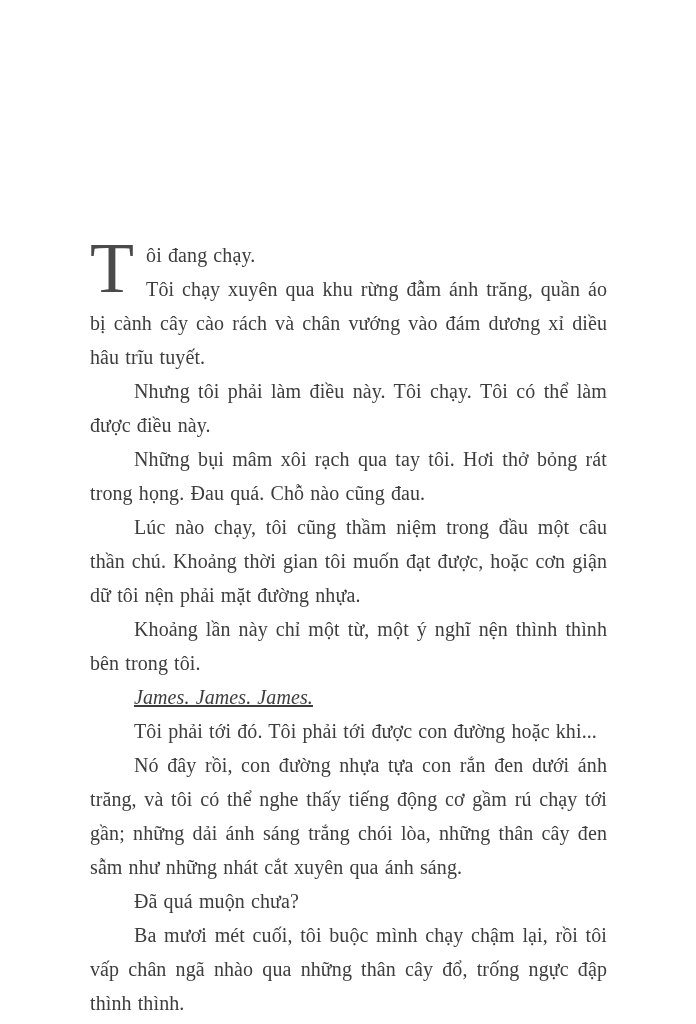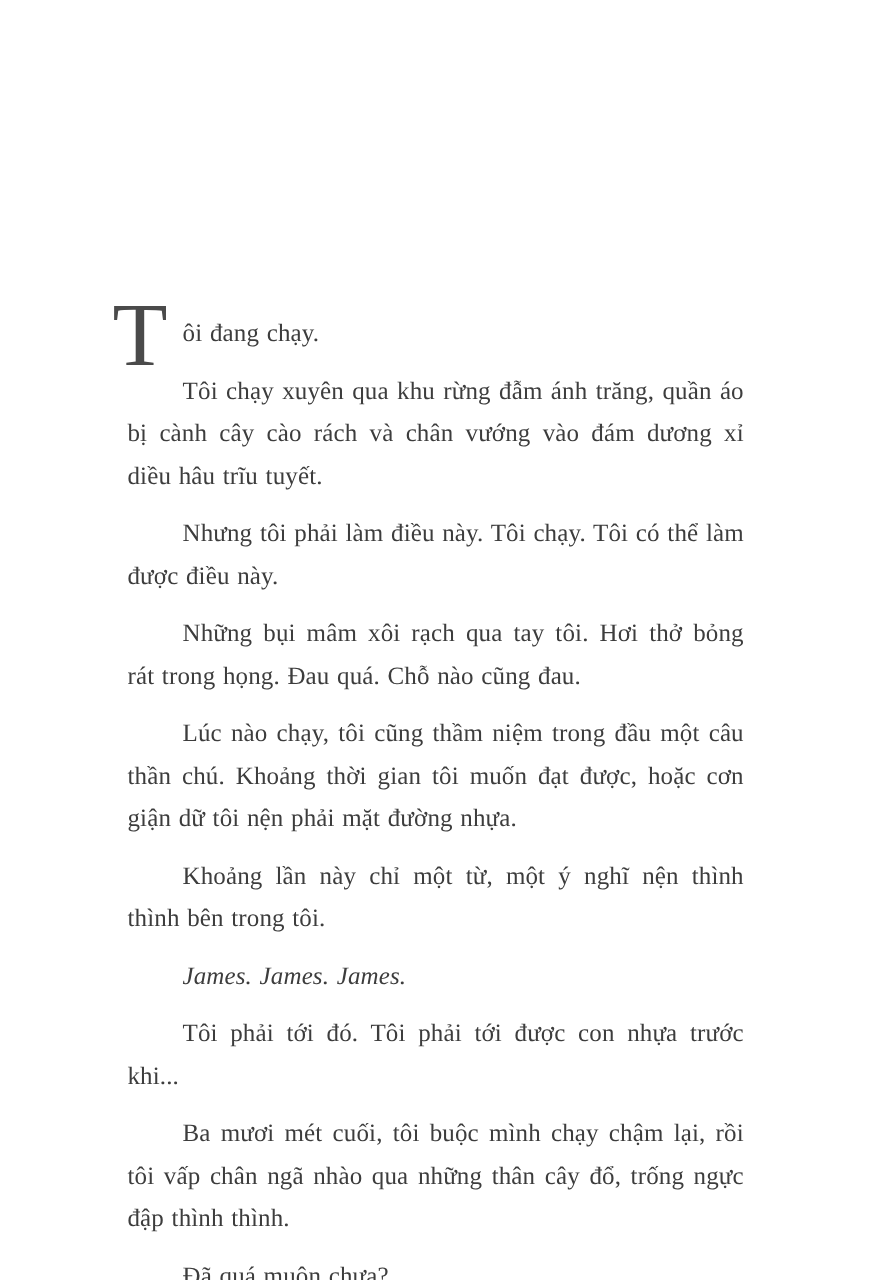--- a/index.html
+++ b/index.html
@@ -30,42 +30,44 @@
   .dropcap {
     float: left;
     font-size: 72px;
     line-height: 56px;
     height: 62px;
     padding: 2px 12px 0 0;
     color: #4a4a4a;
     font-family: "Liberation Serif", "DejaVu Serif", serif;
   }
   .text-block p {
-    margin: 12px;
+    margin: 0;
     padding: 0;
   }
   .text-block p.indent {
     text-indent: 44px;
   }
   .text-block p.italic {
     font-style: italic;
+    text-decoration: underline;
   }
 </style>
 </head>
 <body>
 
 <div class="book-page">
   <div class="text-block">
     <span class="dropcap">T</span>
     <div id="paragraphs">
         <p>ôi đang chạy.</p>
         <p>Tôi chạy xuyên qua khu rừng đẫm ánh trăng, quần áo bị cành cây cào rách và chân vướng vào đám dương xỉ diều hâu trĩu tuyết.</p>
         <p class="indent">Nhưng tôi phải làm điều này. Tôi chạy. Tôi có thể làm được điều này.</p>
         <p class="indent">Những bụi mâm xôi rạch qua tay tôi. Hơi thở bỏng rát trong họng. Đau quá. Chỗ nào cũng đau.</p>
         <p class="indent">Lúc nào chạy, tôi cũng thầm niệm trong đầu một câu thần chú. Khoảng thời gian tôi muốn đạt được, hoặc cơn giận dữ tôi nện phải mặt đường nhựa.</p>
         <p class="indent">Khoảng lần này chỉ một từ, một ý nghĩ nện thình thình bên trong tôi.</p>
         <p class="indent italic">James. James. James.</p>
-        <p class="indent">Tôi phải tới đó. Tôi phải tới được con nhựa trước khi...</p>
+        <p class="indent">Tôi phải tới đó. Tôi phải tới được con đường hoặc khi...</p>
+        <p class="indent">Nó đây rồi, con đường nhựa tựa con rắn đen dưới ánh trăng, và tôi có thể nghe thấy tiếng động cơ gầm rú chạy tới gần; những dải ánh sáng trắng chói lòa, những thân cây đen sẫm như những nhát cắt xuyên qua ánh sáng.</p>
+        <p class="indent">Đã quá muộn chưa?</p>
         <p class="indent">Ba mươi mét cuối, tôi buộc mình chạy chậm lại, rồi tôi vấp chân ngã nhào qua những thân cây đổ, trống ngực đập thình thình.</p>
-        <p class="indent">Đã quá muộn chưa?</p>
       </div>
   </div>
 </div>
 
 </body></html>

